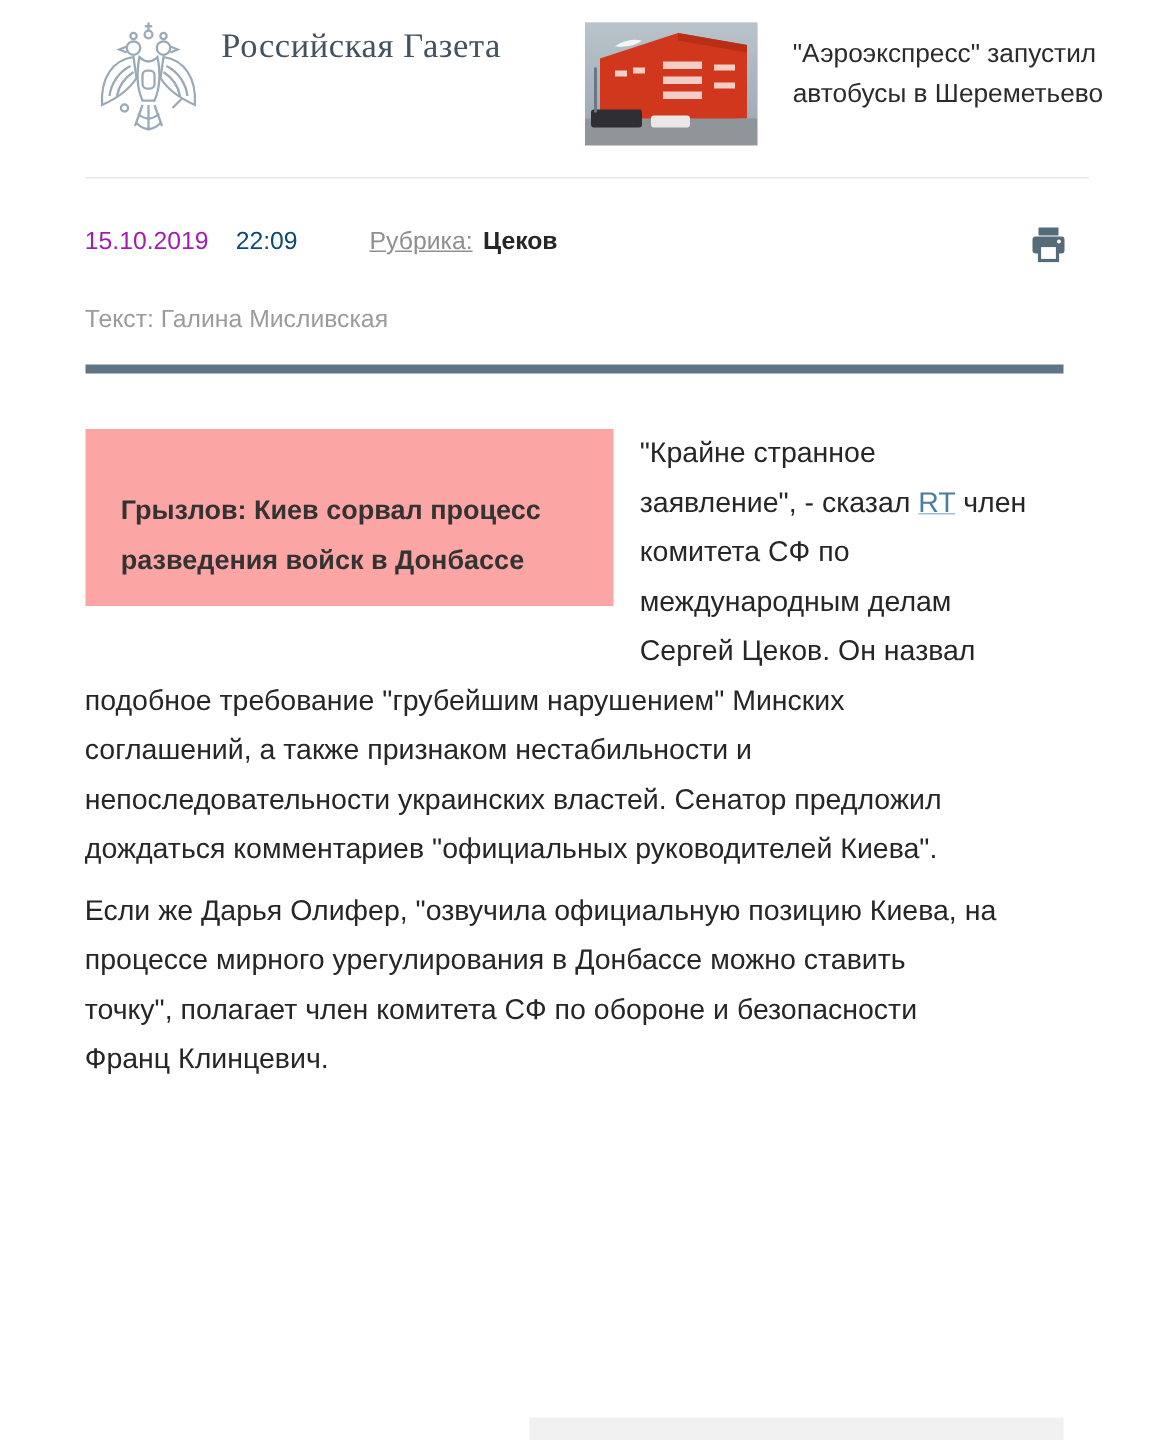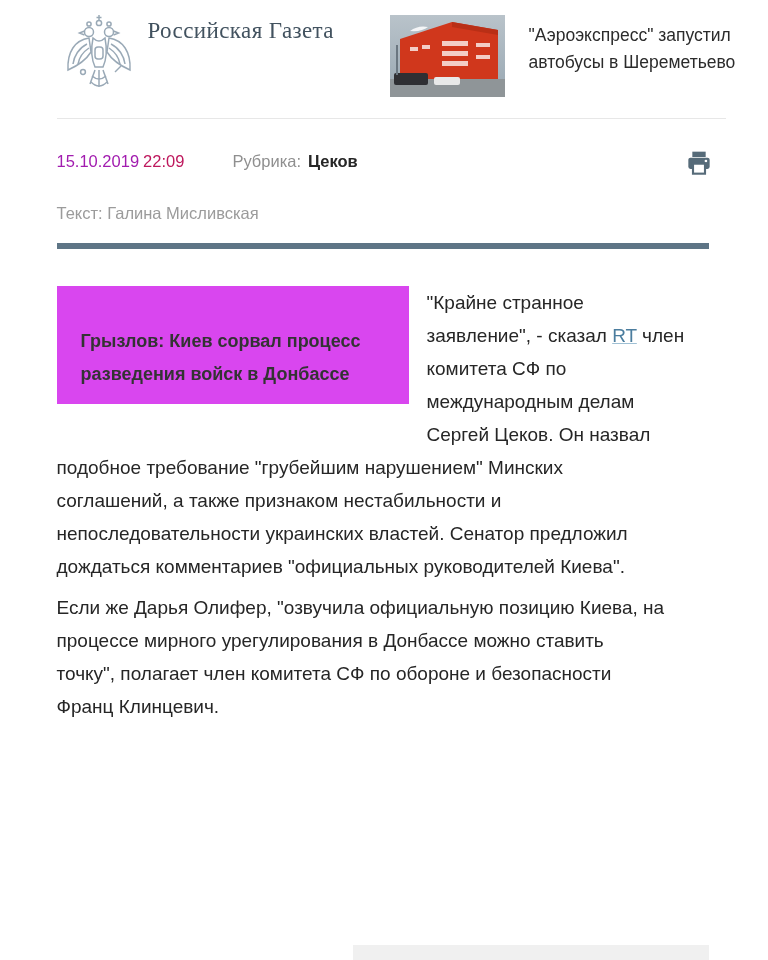--- a/index.html
+++ b/index.html
@@ -37,43 +37,43 @@
     position:absolute; left:759px; top:25px; width:9px; height:70px;
     background:linear-gradient(90deg,#6e421f,#caa064);
   }
   .header-divider {
     position:absolute; left:24px; right:10px; top:118px; height:1px; background:#e7e7e7;
   }
 
   
   .meta-row { position:absolute; left:24px; top:152px; font-size:16.5px; display:flex; align-items:baseline; }
   .meta-date { color:#a21caf; }
-  .meta-time { color:#be185d; margin-left:4px; }
-  .meta-rubric-label { color:#8f8f8f; margin-left:48px; }
+  .meta-time { color:#0c4a6e; margin-left:18px; }
+  .meta-rubric-label { color:#8f8f8f; margin-left:48px;text-decoration:underline; }
   .meta-rubric-value { color:#262626; font-weight:700; margin-left:7px; text-decoration:none; cursor:pointer; }
   .print-btn { position:absolute; left:649px; top:147px; width:34px; height:34px; border:none; background:transparent; cursor:pointer; }
 
   
   .article { position:absolute; left:24px; top:190px; width:655px; }
   .article-title {
     font-family:"Liberation Serif", serif; font-weight:700;
     font-size:36px; line-height:43px; letter-spacing:-.8px; color:#151515;
     white-space:pre-line;
   }
   .article-byline { margin-top:14px; font-size:16.5px; color:#9b9b9b; }
   .article-rule { margin-top:20px; height:6px; background:#5e7586; width:652px; }
 
   .article p.body-text { font-size:19px; line-height:33px; color:#262626; white-space:pre-line; }
   .p1 { margin-top:18px; }
   .p2 { margin-top:4px; line-height:31px; }
   .p3 { margin-top:8px; }
 
   .inset-box {
     float:left; width:352px; min-height:118px; margin-right:18px; margin-bottom:20px;
-    background:#d946ef; padding:38px 24px 12px 24px; cursor:pointer;
+    background:#fca5a5; padding:38px 24px 12px 24px; cursor:pointer;
   }
   .inset-text { font-size:18px; font-weight:600; line-height:31px; color:#333333; white-space:pre-line; }
 
   .rt-link { color:#4b7d9e; text-decoration:underline; text-decoration-color:#9fc0d4; cursor:pointer; }
 
   .bottom-inset {
     position:absolute; left:320px; top:945px; width:356px; height:26px;
     background:#f0f0f0; cursor:pointer;
   }
 

